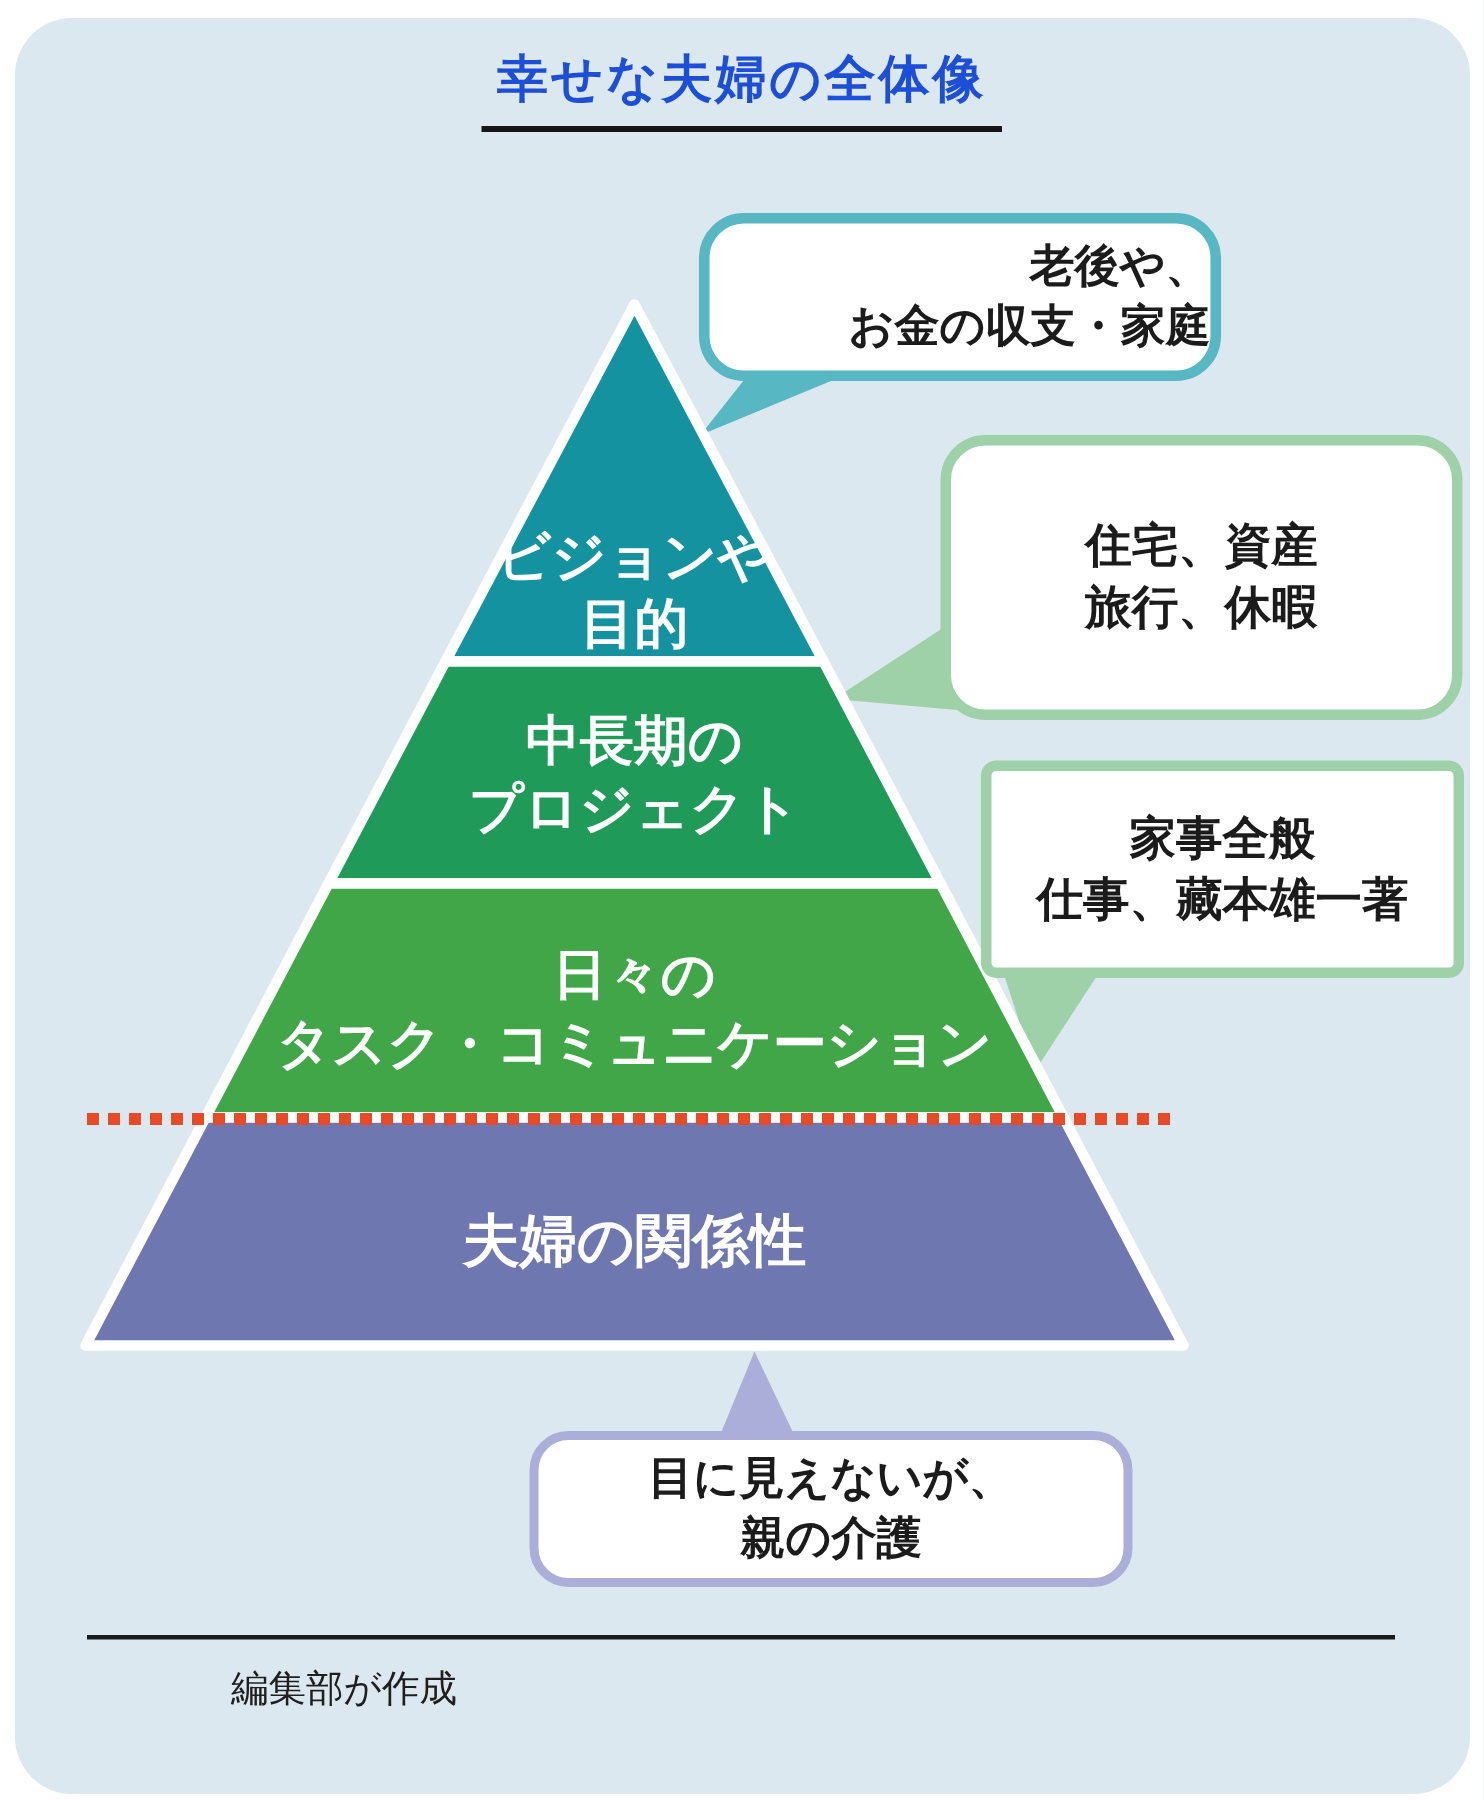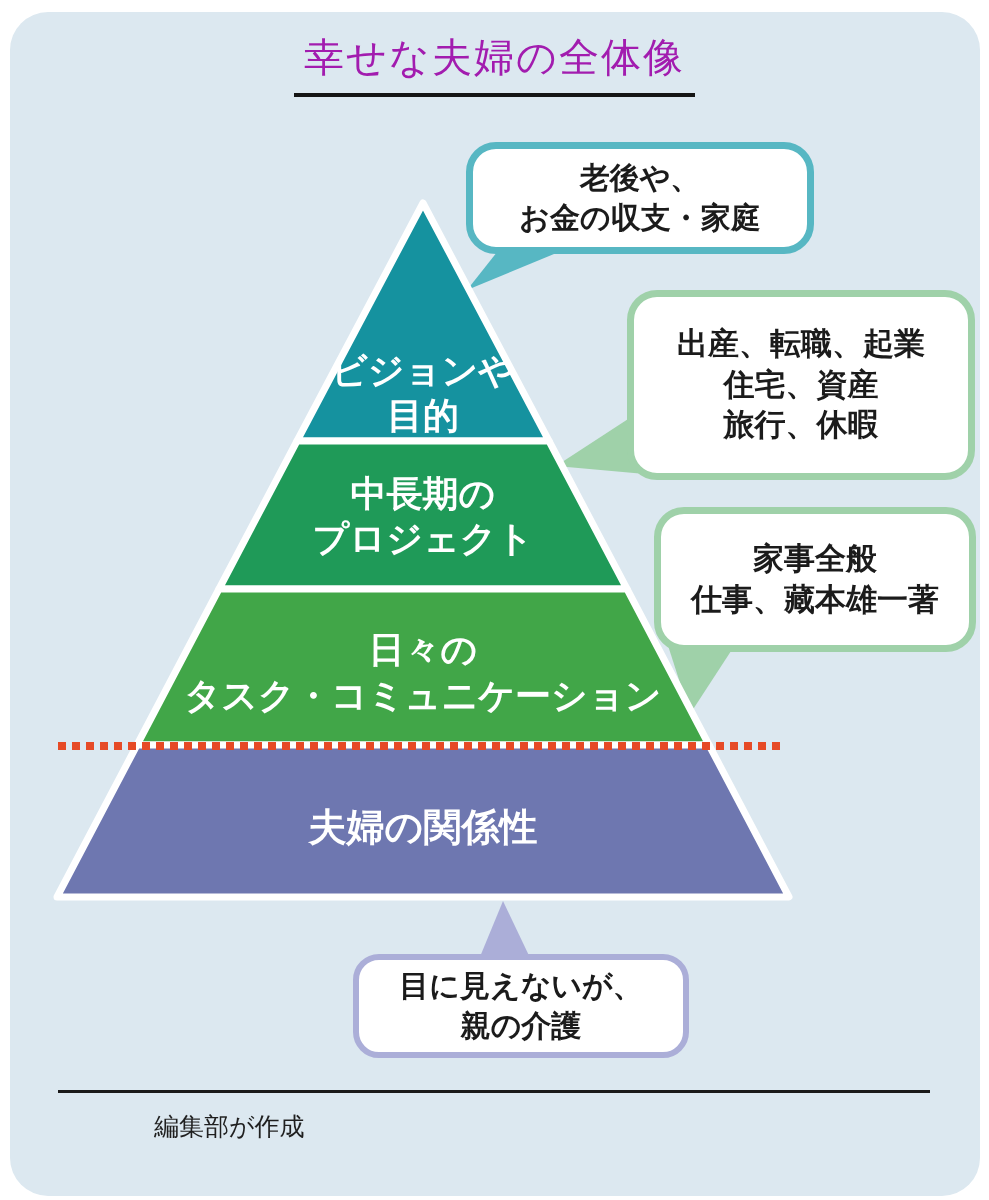--- a/index.html
+++ b/index.html
@@ -10,40 +10,40 @@
   }
   .card{
     position:absolute;left:10px;top:12px;width:970px;height:1184px;
     background:#dce8f0;border-radius:38px;
   }
   .title-wrap{
     position:absolute;left:0;top:30px;width:100%;
     text-align:center;
   }
   .title{
-    display:inline-block;font-size:40px;font-weight:normal;color:#a21caf;
+    display:inline-block;font-size:34px;font-weight:bold;color:#1d4ed8;
     border-bottom:4px solid #151515;padding:0 10px 8px 10px;
     letter-spacing:2px;
   }
   svg.diagram{position:absolute;left:0;top:0;width:989px;height:1200px;}
   svg text{
     font-family:"Liberation Sans","DejaVu Sans",sans-serif;
     font-weight:bold;fill:#ffffff;text-anchor:middle;
   }
   .bubble{
     position:absolute;background:#ffffff;border-style:solid;border-width:7px;
     border-radius:30px;box-sizing:border-box;
     display:flex;flex-direction:column;align-items:center;justify-content:center;
     font-size:31px;font-weight:bold;color:#1b1b1b;line-height:1.32;
     text-align:center;letter-spacing:0px;
   }
   .bubble-1{left:466px;top:142px;width:348px;height:112px;font-size:30px;}
   .bubble-2{left:627px;top:290px;width:348px;height:190px;}
   .bubble-3{left:654px;top:507px;width:322px;height:145px;}
-  .bubble-4{left:353px;top:954px;width:336px;height:104px;font-size:30px;border-width:6px;border-radius:26px;}
+  .bubble-4{left:353px;top:954px;width:402px;height:104px;font-size:30px;border-width:6px;border-radius:26px;}
   .source{
     position:absolute;left:58px;top:1090px;width:872px;
     border-top:3px solid #1a1a1a;padding-top:16px;
     font-size:25px;color:#1f1f1f;line-height:1.42;
   }
   .source .line2{margin-left:96px;}
 </style>
 </head>
 <body>
 
@@ -69,32 +69,31 @@
 
   <text x="423" y="383" font-size="36">ビジョンや</text>
   <text x="423" y="428" font-size="36">目的</text>
   <text x="423" y="506" font-size="36">中長期の</text>
   <text x="423" y="551" font-size="36">プロジェクト</text>
   <text x="423" y="662" font-size="36">日々の</text>
   <text x="423" y="708" font-size="36">タスク・コミュニケーション</text>
   <text x="423" y="840" font-size="38">夫婦の関係性</text>
 </svg>
 
-<div class="bubble bubble-1" style="border-color: rgb(87, 183, 195);">
+<div class="bubble bubble-1" style="border-color: rgb(87, 183, 195); align-items: flex-end;">
   <div>老後や、</div>
   <div>お金の収支・家庭</div>
 </div>
 
 <div class="bubble bubble-2" style="border-color: rgb(159, 209, 169);">
-  <div>出産、転職、起業</div>
   <div>住宅、資産</div>
   <div>旅行、休暇</div>
 </div>
 
-<div class="bubble bubble-3" style="border-color: rgb(159, 209, 169);">
+<div class="bubble bubble-3" style="border-color: rgb(159, 209, 169); border-radius: 10px;">
   <div>家事全般</div>
   <div>仕事、藏本雄一著</div>
 </div>
 
 <div class="bubble bubble-4" style="border-color: rgb(171, 174, 216);">
   <div>目に見えないが、</div>
   <div>親の介護</div>
 </div>
 
 <div class="source">

